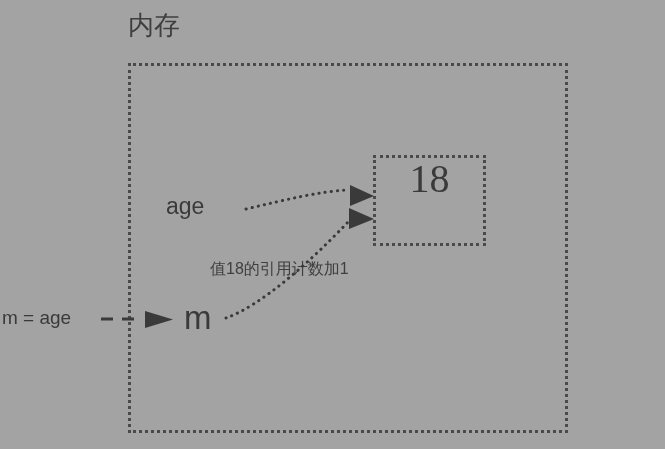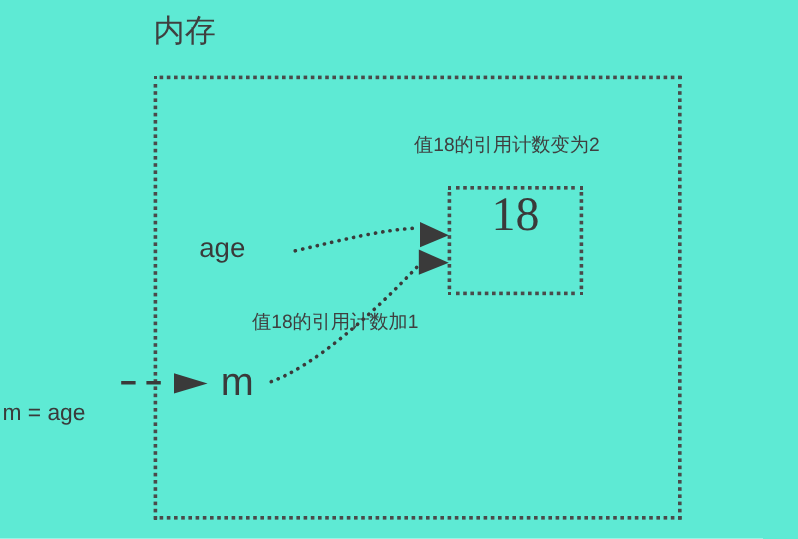--- a/index.html
+++ b/index.html
@@ -4,21 +4,21 @@
 <style>
   html, body {
     margin: 0;
     padding: 0;
     background: #ffffff;
   }
   #canvas {
     position: relative;
     width: 665px;
     height: 449px;
-    background: #5eead4;
+    background: #a3a3a3;
     font-family: "Liberation Sans", "DejaVu Sans", sans-serif;
     color: #3a3a3a;
     overflow: hidden;
   }
   .abs { position: absolute; }
 
   
   #memory-title {
     left: 128px;
     top: 8px;
@@ -77,21 +77,20 @@
   }
 
   
   #assignment-expr {
     left: 2px;
     top: 306px;
     font-size: 19px;
     line-height: 24px;
     color: #3a3a3a;
     white-space: nowrap;
-    margin-top: 27px;
   }
 
   
   .annotation {
     font-size: 16px;
     line-height: 20px;
     color: #3f3f3f;
     white-space: nowrap;
   }
   #refcount-becomes-2 { left: 345px; top: 112px; }
@@ -118,21 +117,20 @@
   <div class="abs" id="value-box">
     <span class="value-text">18</span>
   </div>
 
   <div class="abs" id="age-label">age</div>
 
   <div class="abs" id="m-label">m</div>
 
   <div class="abs" id="assignment-expr">m = age</div>
 
-  <div class="abs annotation" id="refcount-becomes-2">值18的引用计数变为2</div>
 
   <div class="abs annotation" id="refcount-plus-1">值18的引用计数加1</div>
 
   <svg class="abs" id="arrow-layer" viewBox="0 0 665 449">
 
     <g>
       <path d="M 246 209 C 285 200, 320 191, 349 190" fill="none" stroke="#3a3a3a" stroke-width="3" stroke-linecap="round" stroke-dasharray="0.2 6"></path>
       <polygon points="350,185 374,196 350,206" fill="#3a3a3a"></polygon>
     </g>
 

